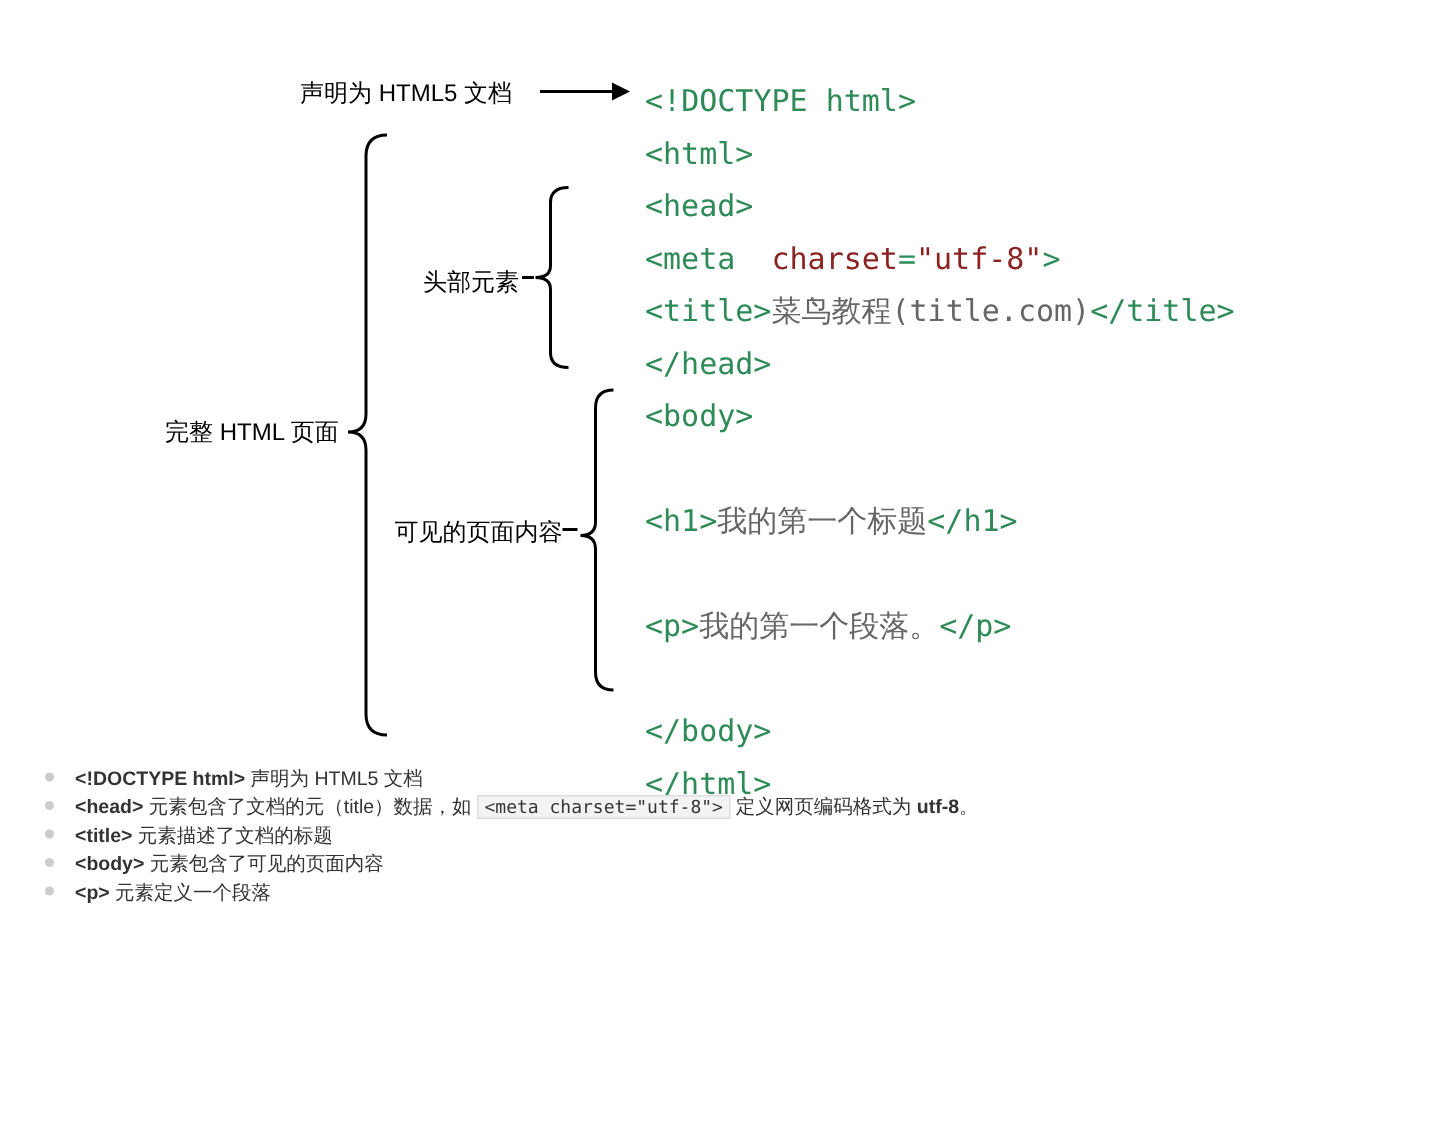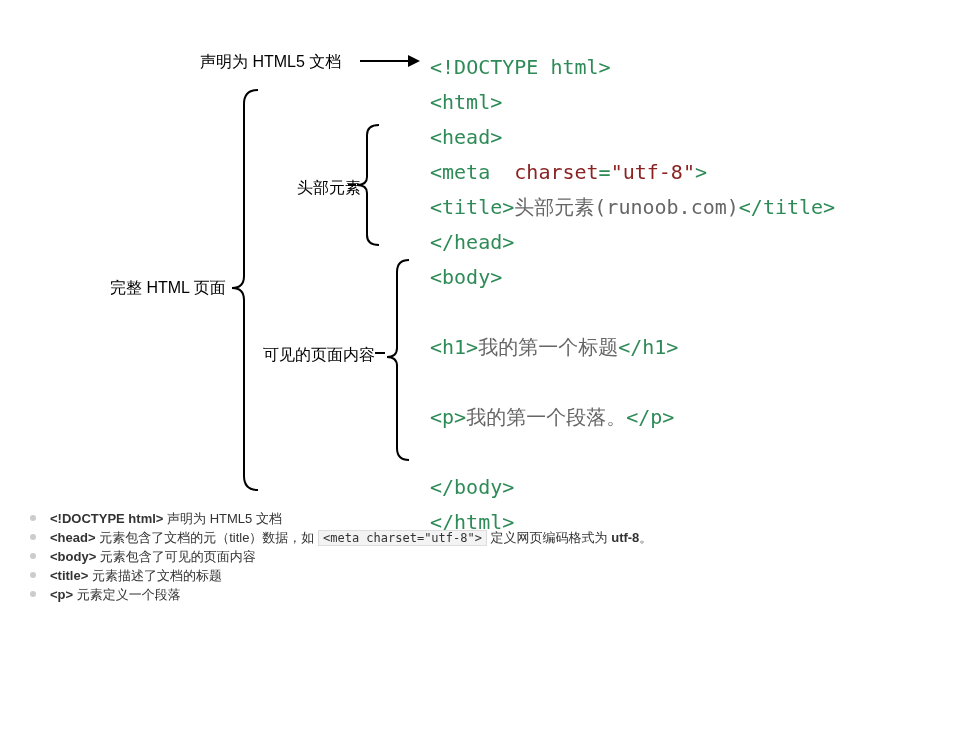--- a/index.html
+++ b/index.html
@@ -85,21 +85,21 @@
     font-size: 12px;
   }
 </style>
 </head>
 <body>
 
 <div class="diagram">
 
   <div class="label" style="left:190px;top:32px;">声明为 HTML5 文档</div>
   <div class="label" style="left:100px;top:258px;text-align:right;">完整 HTML 页面</div>
-  <div class="label" style="left:287px;top:158px;">头部元素</div>
+  <div class="label" style="left:272px;top:158px;">头部元素</div>
   <div class="label" style="left:253px;top:325px;">可见的页面内容</div>
 
   <div class="arrow" style="left:350px;top:40px;width:50px;"></div>
 
   <svg class="brace" style="left:220px;top:70px;" width="30" height="400">
     <path d="M 28 0 Q 14 0 14 14 L 14 186 Q 14 198 2 198 Q 14 198 14 210 L 14 386 Q 14 400 28 400"></path>
   </svg>
 
   <svg class="brace" style="left:345px;top:105px;" width="26" height="120">
     <path d="M 24 0 Q 12 0 12 10 L 12 52 Q 12 60 2 60 Q 12 60 12 68 L 12 110 Q 12 120 24 120"></path>
@@ -114,32 +114,32 @@
   </svg>
 
   <svg class="brace" style="left:365px;top:328px;" width="12" height="10">
     <path d="M 0 5 L 10 5"></path>
   </svg>
 
   <div class="codeblock"><span class="bracket">&lt;!</span><span class="doctype">DOCTYPE html</span><span class="bracket">&gt;</span>
 <span class="tag">&lt;html&gt;</span>
 <span class="tag">&lt;head&gt;</span>
 <span class="tag">&lt;meta</span><span>  </span><span class="attr">charset</span><span class="tag">=</span><span class="attr">"utf-8"</span><span class="tag">&gt;</span>
-<span class="tag">&lt;title&gt;</span><span class="text">头部元素(runoob.com)</span><span class="tag">&lt;/title&gt;</span>
+<span class="tag">&lt;title&gt;</span><span class="text">菜鸟教程(title.com)</span><span class="tag">&lt;/title&gt;</span>
 <span class="tag">&lt;/head&gt;</span>
 <span class="tag">&lt;body&gt;</span>
 
 <span class="tag">&lt;h1&gt;</span><span class="text">我的第一个标题</span><span class="tag">&lt;/h1&gt;</span>
 
 <span class="tag">&lt;p&gt;</span><span class="text">我的第一个段落。</span><span class="tag">&lt;/p&gt;</span>
 
 <span class="tag">&lt;/body&gt;</span>
 <span class="tag">&lt;/html&gt;</span></div>
 
 </div>
 
 <ul class="bullets">
   <li><b>&lt;!DOCTYPE html&gt;</b><span> 声明为 HTML5 文档</span></li>
   <li><b>&lt;head&gt;</b><span> 元素包含了文档的元（title）数据，如 </span><span class="codechip">&lt;meta charset="utf-8"&gt;</span><span> 定义网页编码格式为 </span><b>utf-8</b><span>。</span></li>
+  <li><b>&lt;title&gt;</b><span> 元素描述了文档的标题</span></li>
   <li><b>&lt;body&gt;</b><span> 元素包含了可见的页面内容</span></li>
-  <li><b>&lt;title&gt;</b><span> 元素描述了文档的标题</span></li>
   <li><b>&lt;p&gt;</b><span> 元素定义一个段落</span></li>
 </ul>
 
 </body></html>

